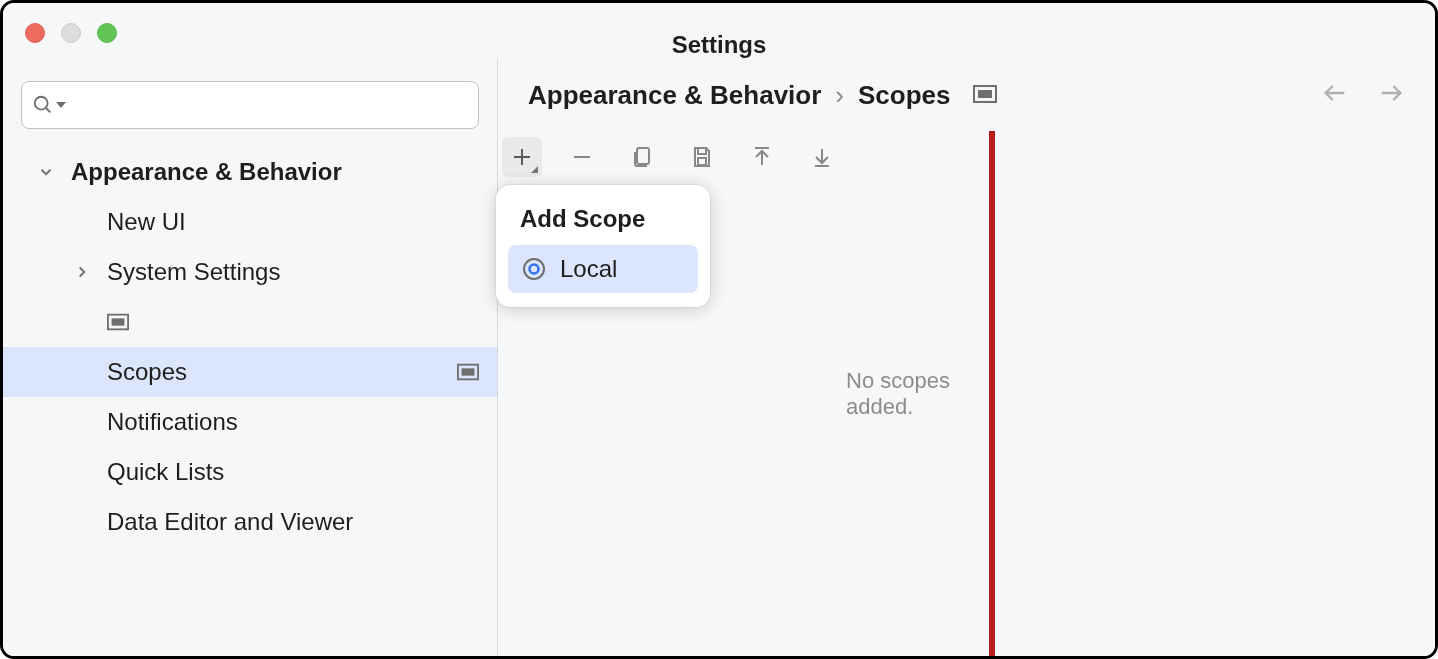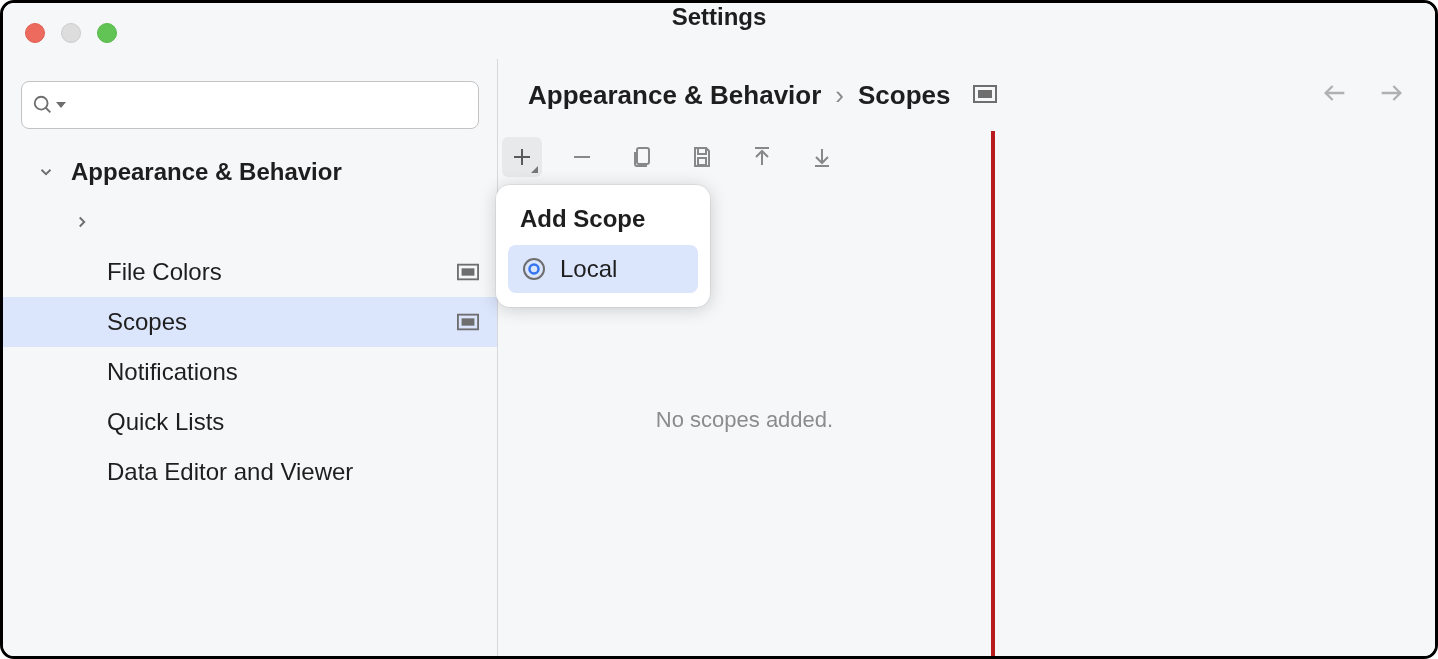--- a/index.html
+++ b/index.html
@@ -10,21 +10,21 @@
       height: 659px;
       overflow: hidden;
       border: 3px solid #000;
       border-radius: 14px;
       position: relative;
     }
     .titlebar {
       height: 56px;
       background: #f6f7f9;
       display: flex;
-      align-items: flex-start;
+      align-items: flex-end;
       position: relative;
       border-top-left-radius: 10px;
       border-top-right-radius: 10px;
     }
     .traffic-lights {
       display: flex;
       gap: 16px;
       position: absolute;
       left: 22px;
       top: 20px;
@@ -110,22 +110,22 @@
     .bc-badge { color: #6e6e6e; margin-left: 8px; }
     .nav-arrows {
       margin-left: auto; display: flex; gap: 28px; color: #b0b0b0;
     }
     .nav-arrow { width: 28px; height: 28px; }
     .main-body {
       flex: 1; display: flex;
     }
     .scope-list {
       width: 497px;
-      border-right: 4px solid #b91c1c;
-      display: flex; flex-direction: column;
+      border-right: 6px solid #b91c1c;
+      display: flex; flex-direction: row;
       position: relative;
     }
     .toolbar {
       height: 52px;
       display: flex;
       align-items: center;
       gap: 20px;
       padding: 0 4px;
     }
     .tbtn {
@@ -202,30 +202,35 @@
         <span class="tree-chevron">
           <svg viewBox="0 0 24 24" width="18" height="18" fill="none" stroke="currentColor" stroke-width="2.5">
               <polyline points="6 9 12 15 18 9"></polyline>
             </svg>
         </span>
         <span class="tree-label">Appearance &amp; Behavior</span>
       </div>
 
       <div class="tree-row">
         <span class="tree-indent"></span>
+          <span class="tree-indent"></span>
+        <span class="tree-label">New UI</span>
+      </div>
+      <div class="tree-row">
+        <span class="tree-indent"></span>
         <span class="tree-chevron">
           <svg viewBox="0 0 24 24" width="18" height="18" fill="none" stroke="currentColor" stroke-width="2.5">
               <polyline points="9 6 15 12 9 18"></polyline>
             </svg>
         </span>
-      </div>
-      <div class="tree-row">
-        <span class="tree-indent"></span>
-          <span class="tree-indent"></span>
-        <span class="tree-label">File Colors</span>
+        <span class="tree-label">System Settings</span>
+      </div>
+      <div class="tree-row">
+        <span class="tree-indent"></span>
+          <span class="tree-indent"></span>
         <span class="tree-badge">
           <svg viewBox="0 0 24 18" width="22" height="18" fill="none" stroke="currentColor" stroke-width="2">
               <rect x="1" y="1" width="22" height="16"></rect>
               <rect x="5" y="5" width="14" height="8" fill="currentColor" stroke="none"></rect>
             </svg>
         </span>
       </div>
       <div class="tree-row selected">
         <span class="tree-indent"></span>
           <span class="tree-indent"></span>

